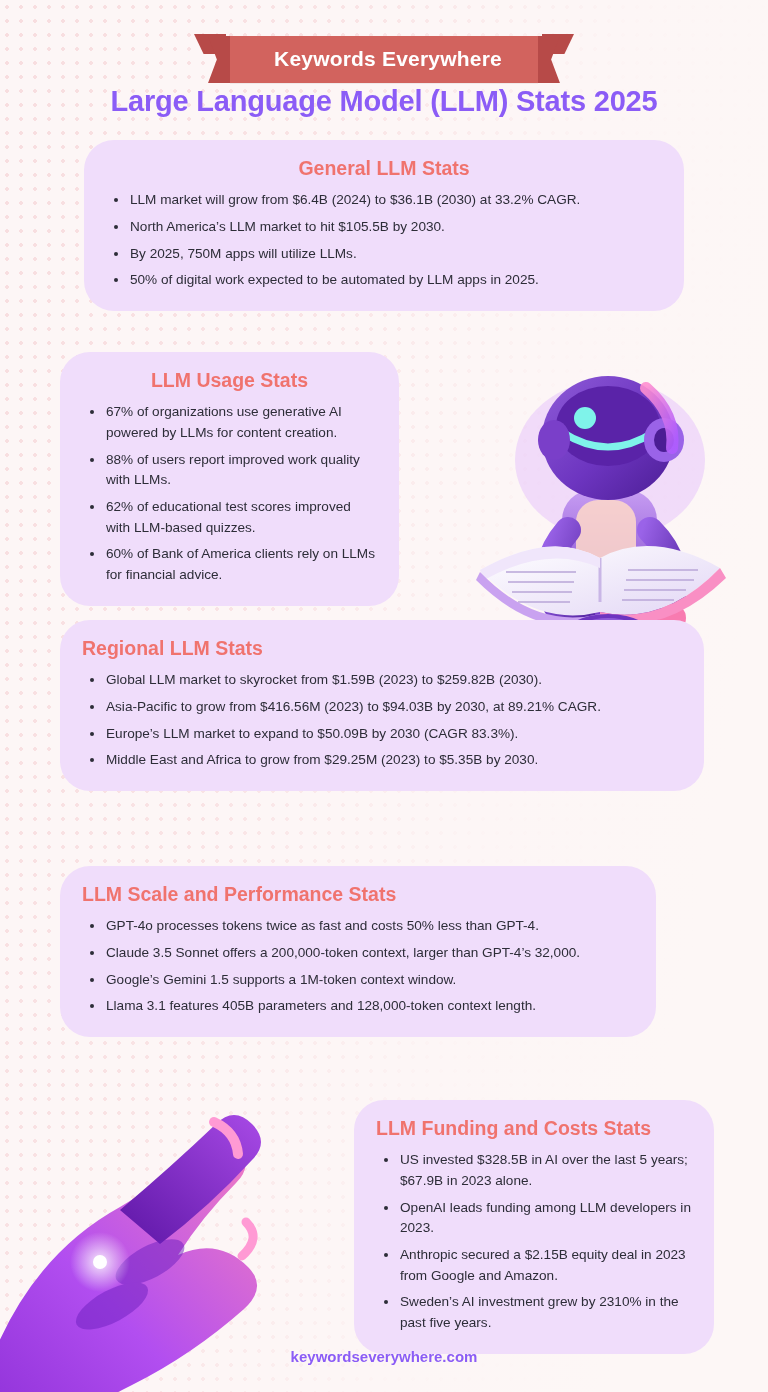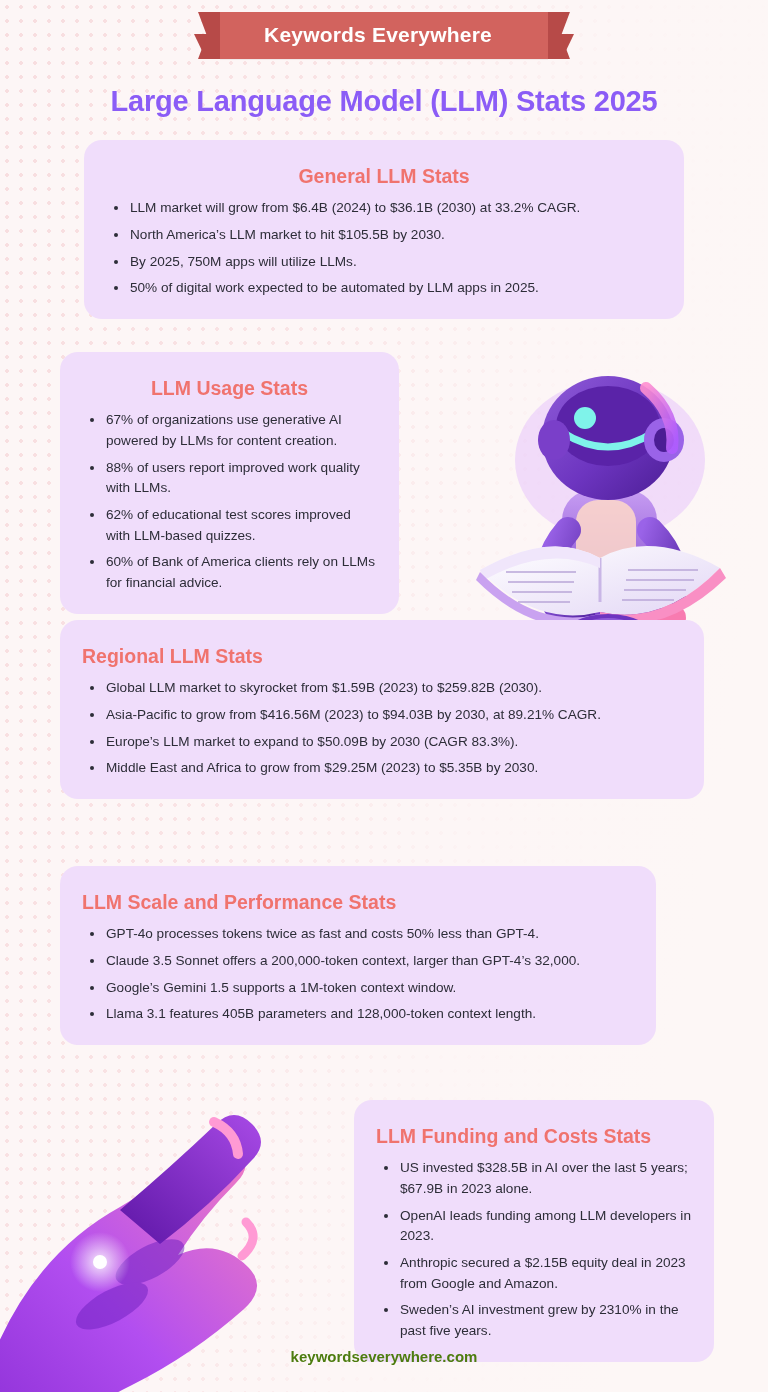--- a/index.html
+++ b/index.html
@@ -38,23 +38,24 @@
     display: flex; justify-content: center;
     z-index: 6;
   }
   .ribbon {
     position: relative;
     background: #d2635e;
     color: #fff;
     font-weight: bold;
     font-size: 21px;
     letter-spacing: .2px;
-    padding: 11px 56px 12px 44px;
+    padding: 11px 36px 12px 44px;
     text-align: center;
     box-shadow: 0 1px 0 rgba(0,0,0,.05);
+    margin-top: 24px;
   }
   .ribbon::before, .ribbon::after {
     content: "";
     position: absolute;
     top: 0;
     width: 26px; height: 100%;
     background: #b74a48;
     z-index: -1;
   }
   .ribbon::before { left: -22px; clip-path: polygon(0 0, 100% 0, 100% 100%, 0 100%, 34% 50%); }
@@ -77,22 +78,22 @@
     font-size: 29px;
     font-weight: bold;
     color: #8b5cf6;
     letter-spacing: -0.2px;
   }
 
   
   .card {
     position: absolute;
     background: #f0ddfb;
-    border-radius: 18px;
-    padding: 24px 22px 20px 22px;
+    border-radius: 30px;
+    padding: 16px 22px 20px 22px;
     z-index: 4;
   }
   .card h2 {
     margin: 0 0 10px 0;
     font-size: 19.5px;
     font-weight: bold;
     color: #f0736e;
     line-height: 1.25;
   }
   .card h2.center { text-align: center; }
@@ -122,21 +123,21 @@
   #card-general { top: 140px; left: 84px; width: 600px; }
   #card-usage   { top: 352px; left: 60px; width: 339px; }
   #card-regional{ top: 620px; left: 60px; width: 644px; }
   #card-scale   { top: 866px; left: 60px; width: 596px; }
   #card-funding { top: 1100px; left: 354px; width: 360px; }
 
   .footer-link {
     position: absolute;
     bottom: 27px; left: 0; right: 0;
     text-align: center;
-    color: #4d7c0f;
+    color: #8b5cf6;
     font-weight: bold;
     font-size: 15px;
     z-index: 7;
   }
 
   
   .robot { position: absolute; top: 340px; right: 18px; width: 300px; height: 360px; z-index: 3; }
   .hand  { position: absolute; bottom: 0px; left: 0px; width: 330px; height: 300px; z-index: 2; }
 </style>
 </head>

